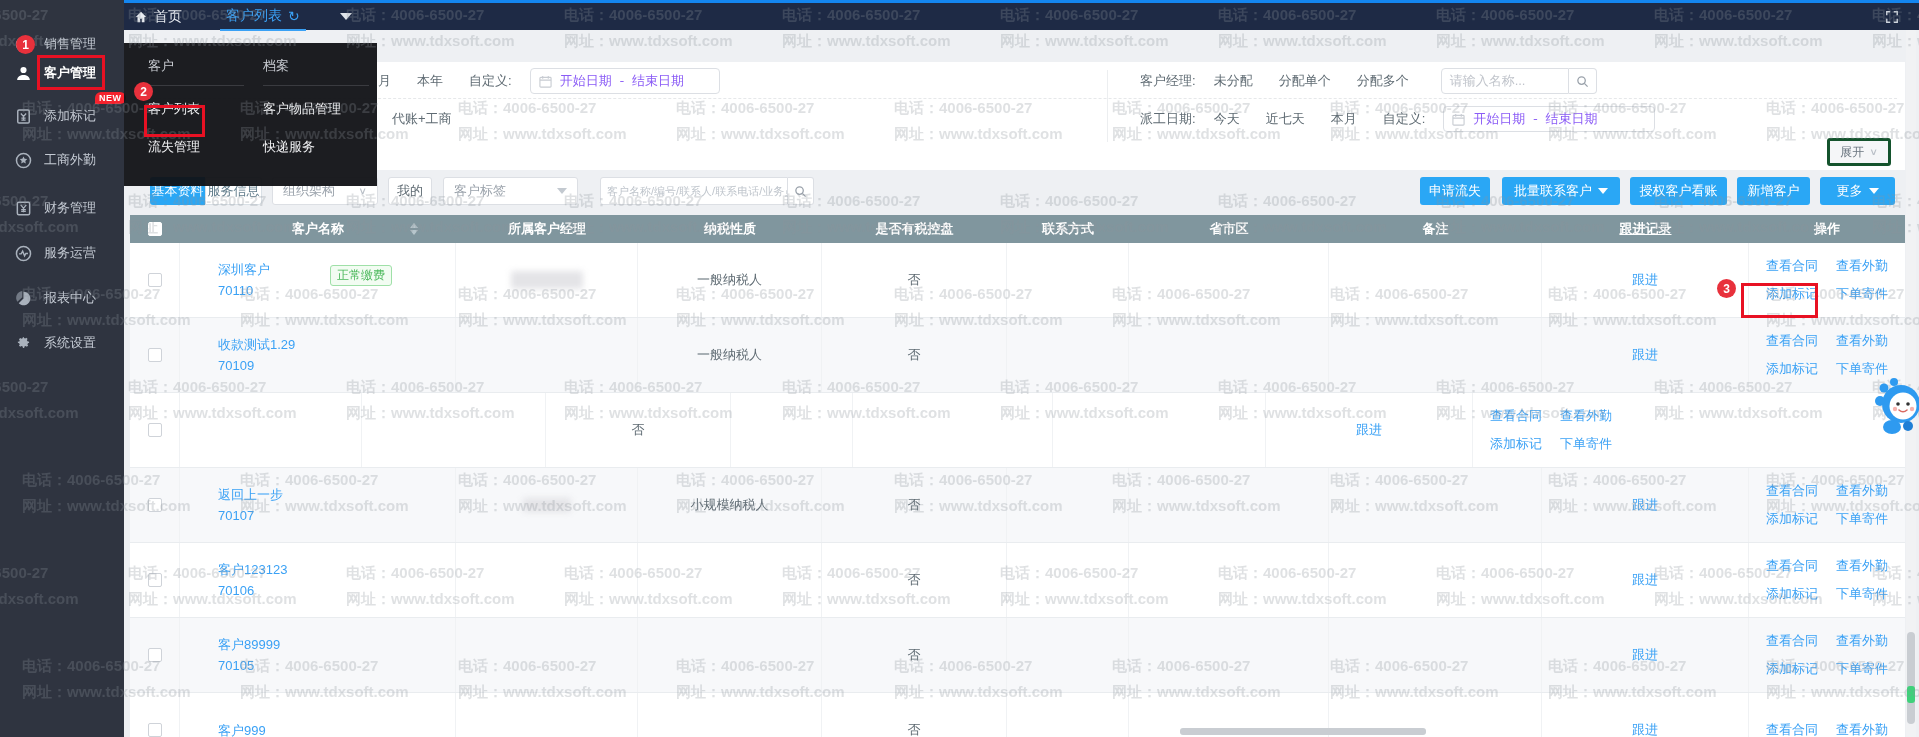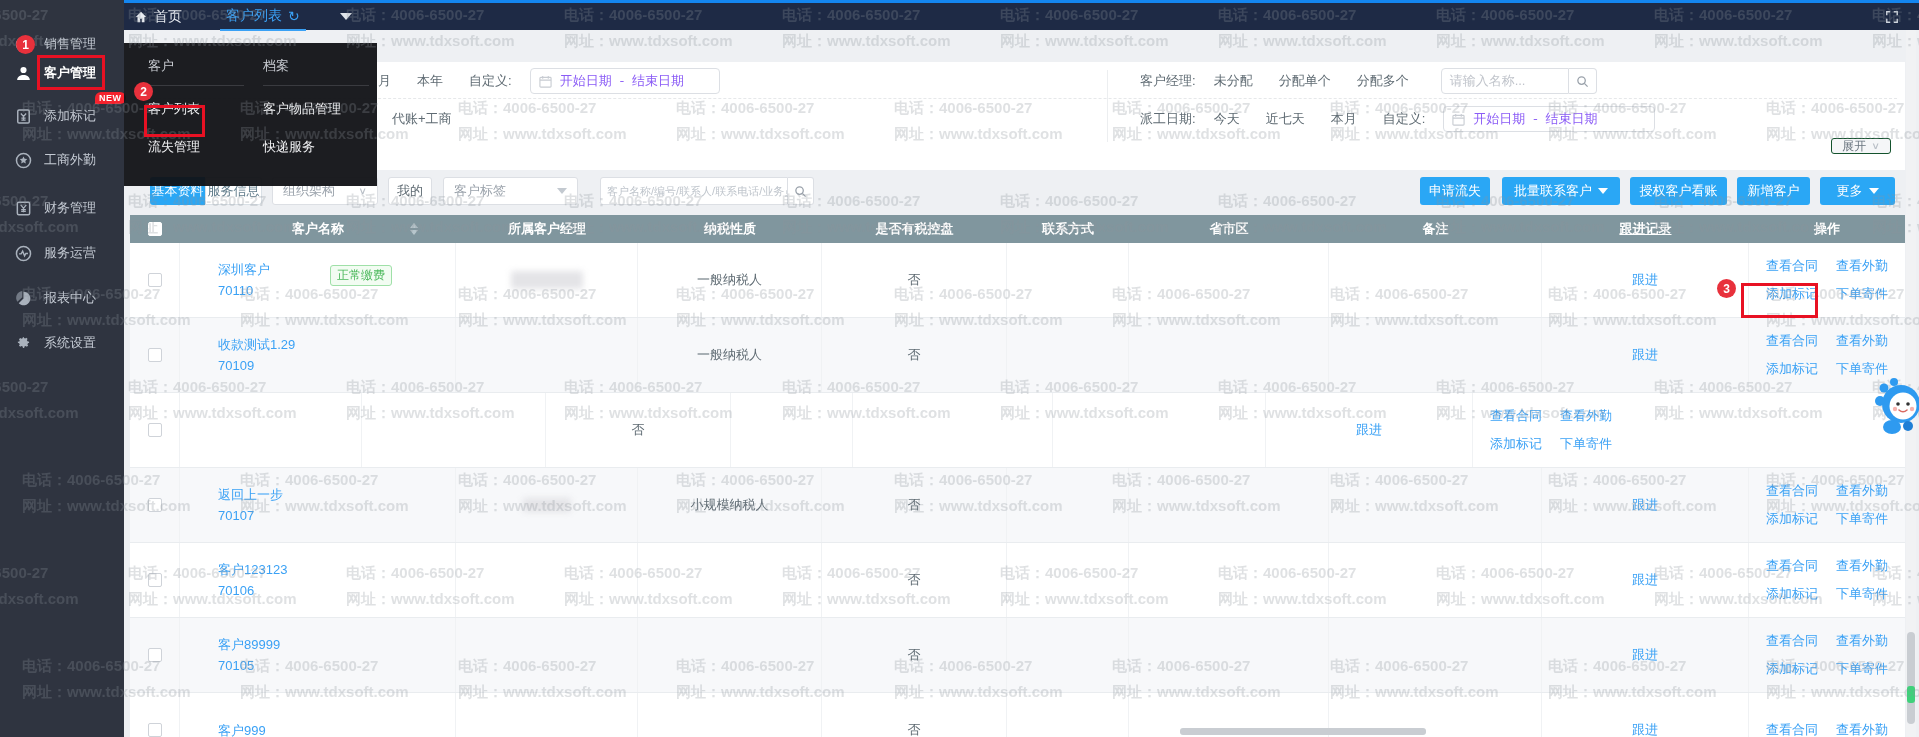--- a/index.html
+++ b/index.html
@@ -38,21 +38,21 @@
   .filter-card { position:absolute; left:130px; top:62px; width:1775px; height:108px; background:#fff; z-index:200; }
   .fc-dash { position:absolute; left:8px; right:8px; top:36px; border-top:1px dashed #e6e8ea; }
   .fc-vdiv { position:absolute; left:977px; top:8px; bottom:28px; width:1px; background:#eceef0; }
   .fc-row { position:absolute; height:26px; display:flex; align-items:center; }
   .f-label { color:#5f6b73; margin-right:18px; }
   .f-opt { color:#5f6b73; margin-right:26px; cursor:pointer; white-space:nowrap; }
   .date-input { height:26px; border:1px solid #dcdfe4; border-radius:4px; background:#fff; display:flex; align-items:center; padding:0 8px; color:#c0c4cb; gap:8px; }
   .date-input .ph { color:#8b5cf6;font-family:Liberation Serif, serif; }
   .text-input { height:26px; border:1px solid #dcdfe4; border-radius:4px 0 0 4px; background:#fff; display:flex; align-items:center; padding:0 8px; color:#c0c4cb; }
   .sbtn { height:26px; width:28px; border:1px solid #dcdfe4; border-left:none; border-radius:0 4px 4px 0; display:flex; align-items:center; justify-content:center; cursor:pointer; background:#fff; }
-  .expand-btn { position:absolute; right:14px; top:76px; height:16px; padding:0 10px; background:#f5f6f8; border:1px solid #14532d; border-radius:3px; color:#6b7680; font-size:12px; display:flex; align-items:center; gap:5px; cursor:pointer; }
+  .expand-btn { position:absolute; right:14px; top:76px; height:28px; padding:0 10px; background:#f5f6f8; border:3px solid #14532d; border-radius:3px; color:#6b7680; font-size:12px; display:flex; align-items:center; gap:5px; cursor:pointer; }
 
   
   .tab-basic { position:absolute; left:150px; top:177px; width:55px; height:28px; background:#2aa7f5; color:#fff; border-radius:3px 0 0 3px; display:flex; align-items:center; justify-content:center; cursor:pointer; z-index:210; }
   .tab-service { position:absolute; left:205px; top:177px; width:57px; height:28px; background:#fff; color:#5f7b8a; border:1px solid #d9e0e6; border-radius:0 3px 3px 0; display:flex; align-items:center; justify-content:center; cursor:pointer; z-index:210; }
   .sel { position:absolute; top:177px; height:28px; background:#fff; border:1px solid #dcdfe4; border-radius:3px; color:#9aa2ab; display:flex; align-items:center; padding:0 10px; justify-content:space-between; cursor:pointer; z-index:210; }
   .btn-mine { position:absolute; left:388px; top:177px; width:44px; height:28px; background:#fff; border:1px solid #dcdfe4; border-radius:3px; color:#5f6b73; display:flex; align-items:center; justify-content:center; cursor:pointer; z-index:210; }
   .search-wrap { position:absolute; left:600px; top:177px; height:28px; display:flex; z-index:210; }
   .search-wrap .inp { width:188px; height:28px; border:1px solid #dcdfe4; border-radius:3px 0 0 3px; background:#fff; color:#bfc5cc; font-size:11px; display:flex; align-items:center; padding:0 6px; white-space:nowrap; overflow:hidden; }
   .search-wrap .go { width:26px; height:28px; border:1px solid #dcdfe4; border-left:none; border-radius:0 3px 3px 0; background:#fff; display:flex; align-items:center; justify-content:center; cursor:pointer; }
   .blue-btn { position:absolute; top:177px; height:28px; background:#2aa7f5; color:#fff; border-radius:3px; display:flex; align-items:center; justify-content:center; gap:6px; cursor:pointer; font-size:13px; z-index:210; }

